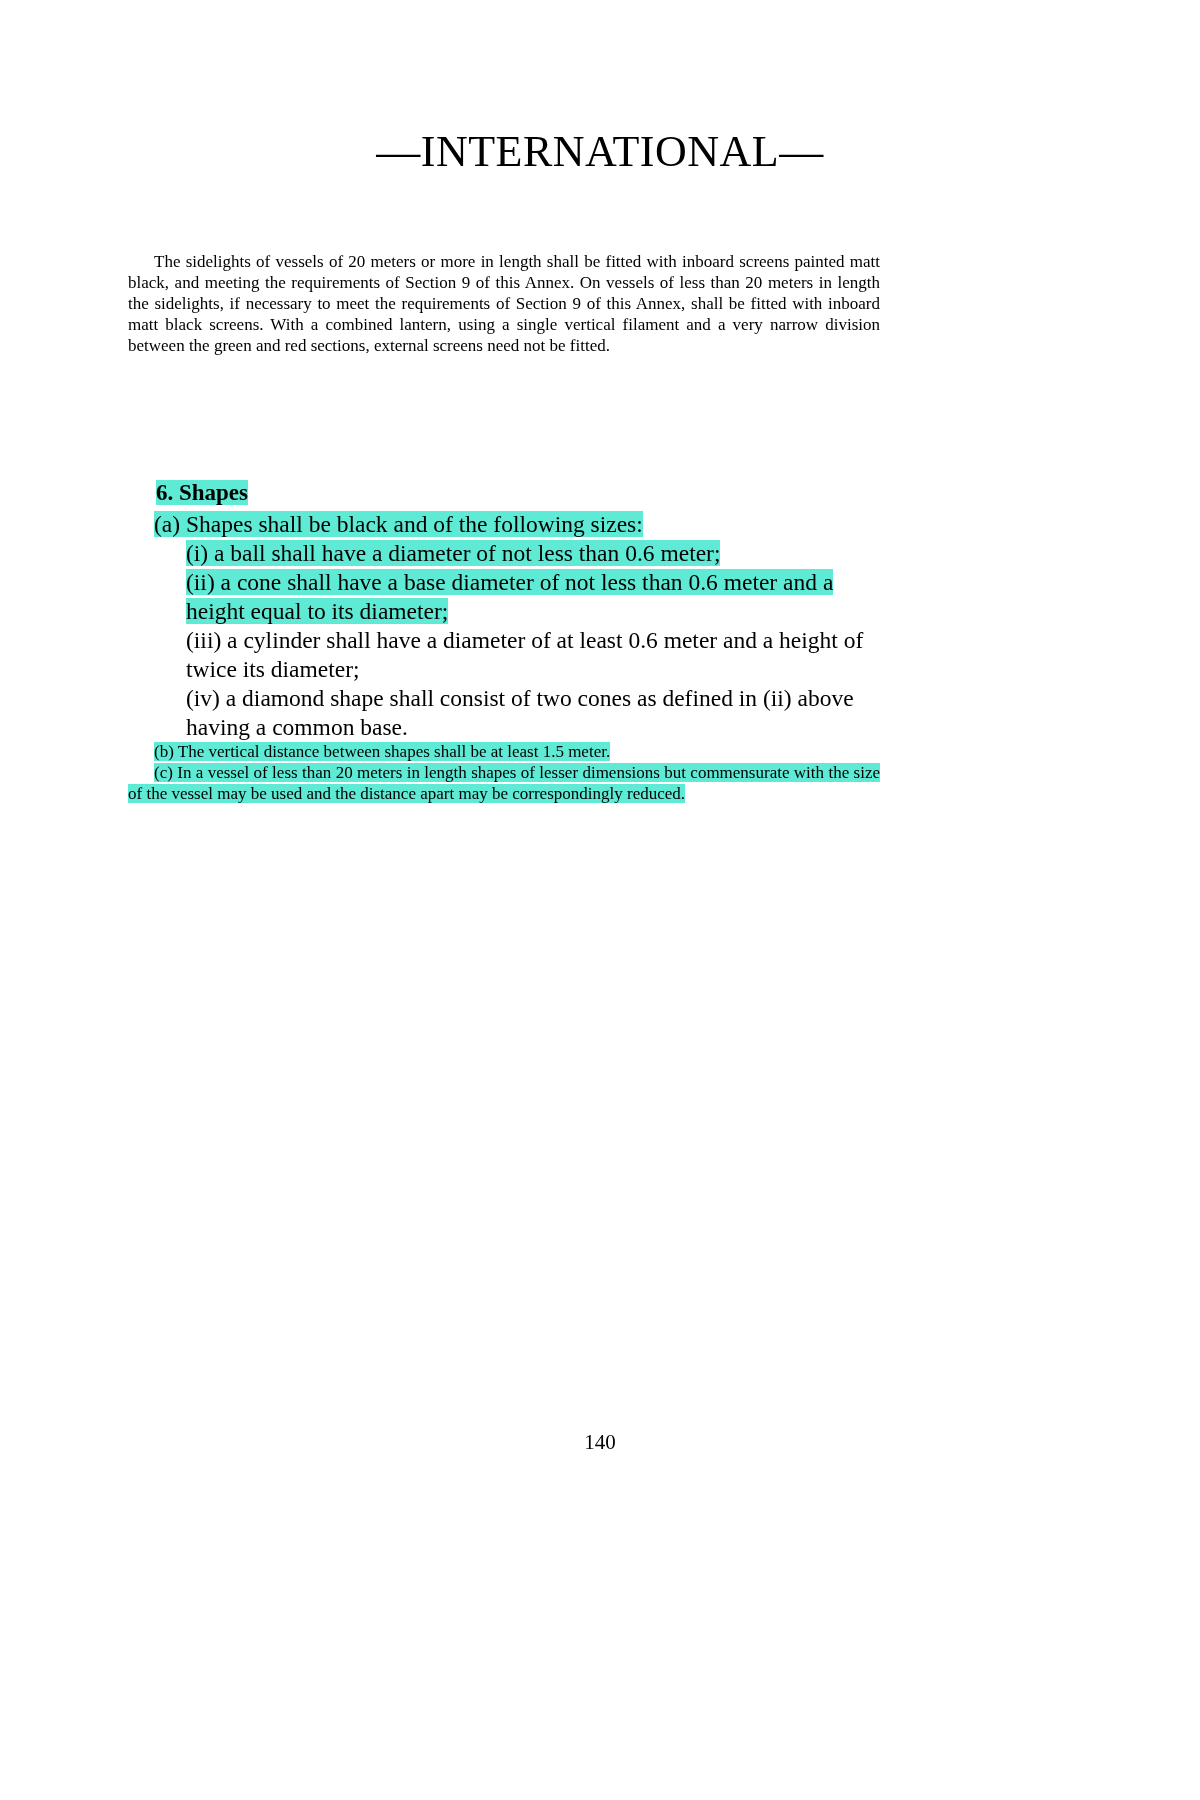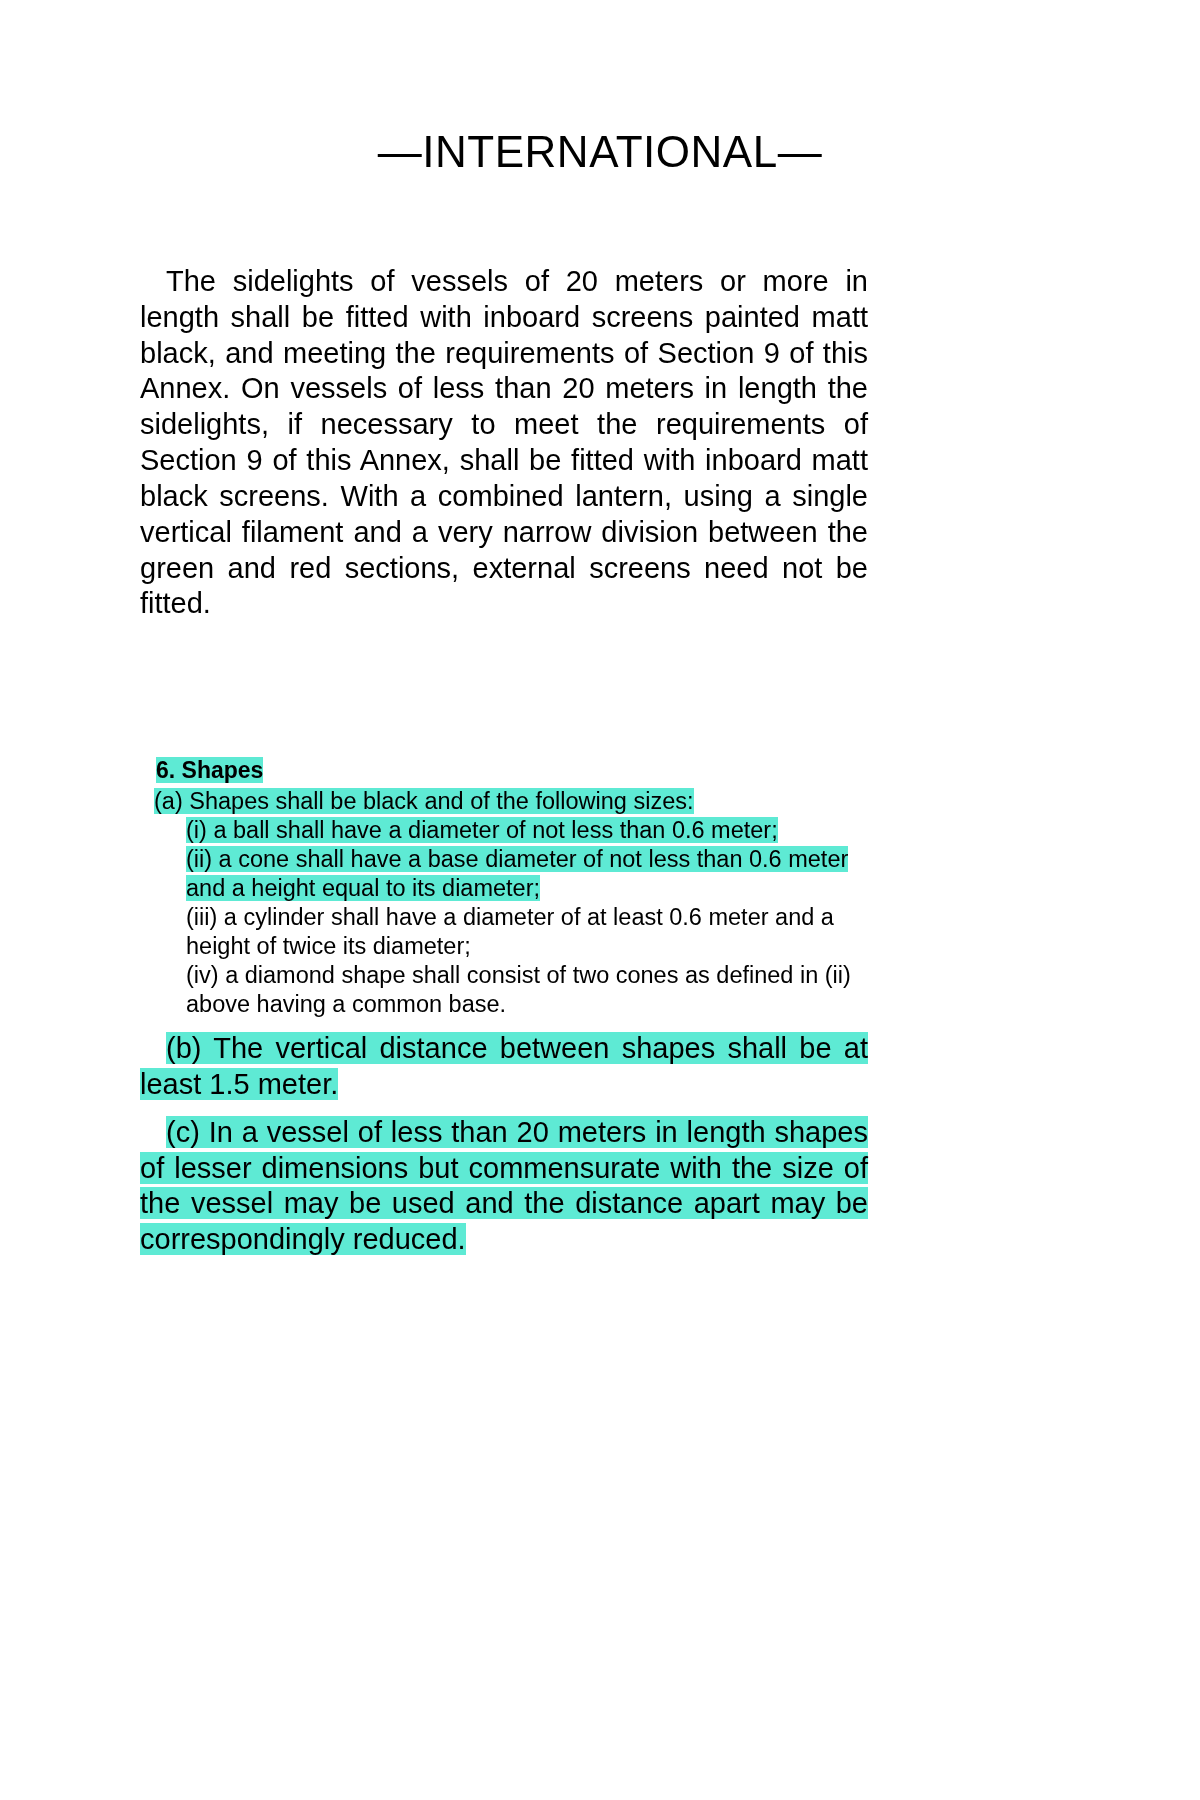--- a/index.html
+++ b/index.html
@@ -13,20 +13,21 @@
     font-family: "Liberation Sans", sans-serif;
     color: #000000;
     position: relative;
     overflow: hidden;
   }
   .page {
     position: relative;
     width: 1200px;
     height: 1800px;
     box-sizing: border-box;
+    font-family: Liberation Serif, serif;
   }
 
   
   .doc-title {
     text-align: center;
     font-size: 44px;
     font-weight: 400;
     letter-spacing: 0.5px;
     margin: 0;
     padding-top: 130px;
@@ -64,23 +65,23 @@
     background: #5eead4;
   }
 
   .para {
     font-size: 23.5px;
     line-height: 1.235;
     margin: 0;
     text-align: left;
   }
   .para-just {
-    font-size: 29px;
+    font-size: 17px;
     line-height: 1.235;
-    margin: 12px;
+    margin: 0;
     text-align: justify;
     text-align-last: left;
   }
   .indent-first {
     text-indent: 26px;
   }
   .sub-item {
     padding-left: 58px;
     text-indent: 0;
   }
@@ -135,14 +136,15 @@
 
       <p class="para sub-item"><span>(iv) a diamond shape shall consist of two cones as defined in (ii) above having a common base.</span></p>
 
       <p class="para-just indent-first"><span class="hl">(b) The vertical distance between shapes shall be at least 1.5 meter.</span></p>
 
       <p class="para-just indent-first"><span class="hl">(c) In a vessel of less than 20 meters in length shapes of lesser dimensions but commensurate with the size of the vessel may be used and the distance apart may be correspondingly reduced.</span></p>
     </div>
 
   </div>
 
+  <div class="page-number">140</div>
 
 </div>
 
 </body></html>

